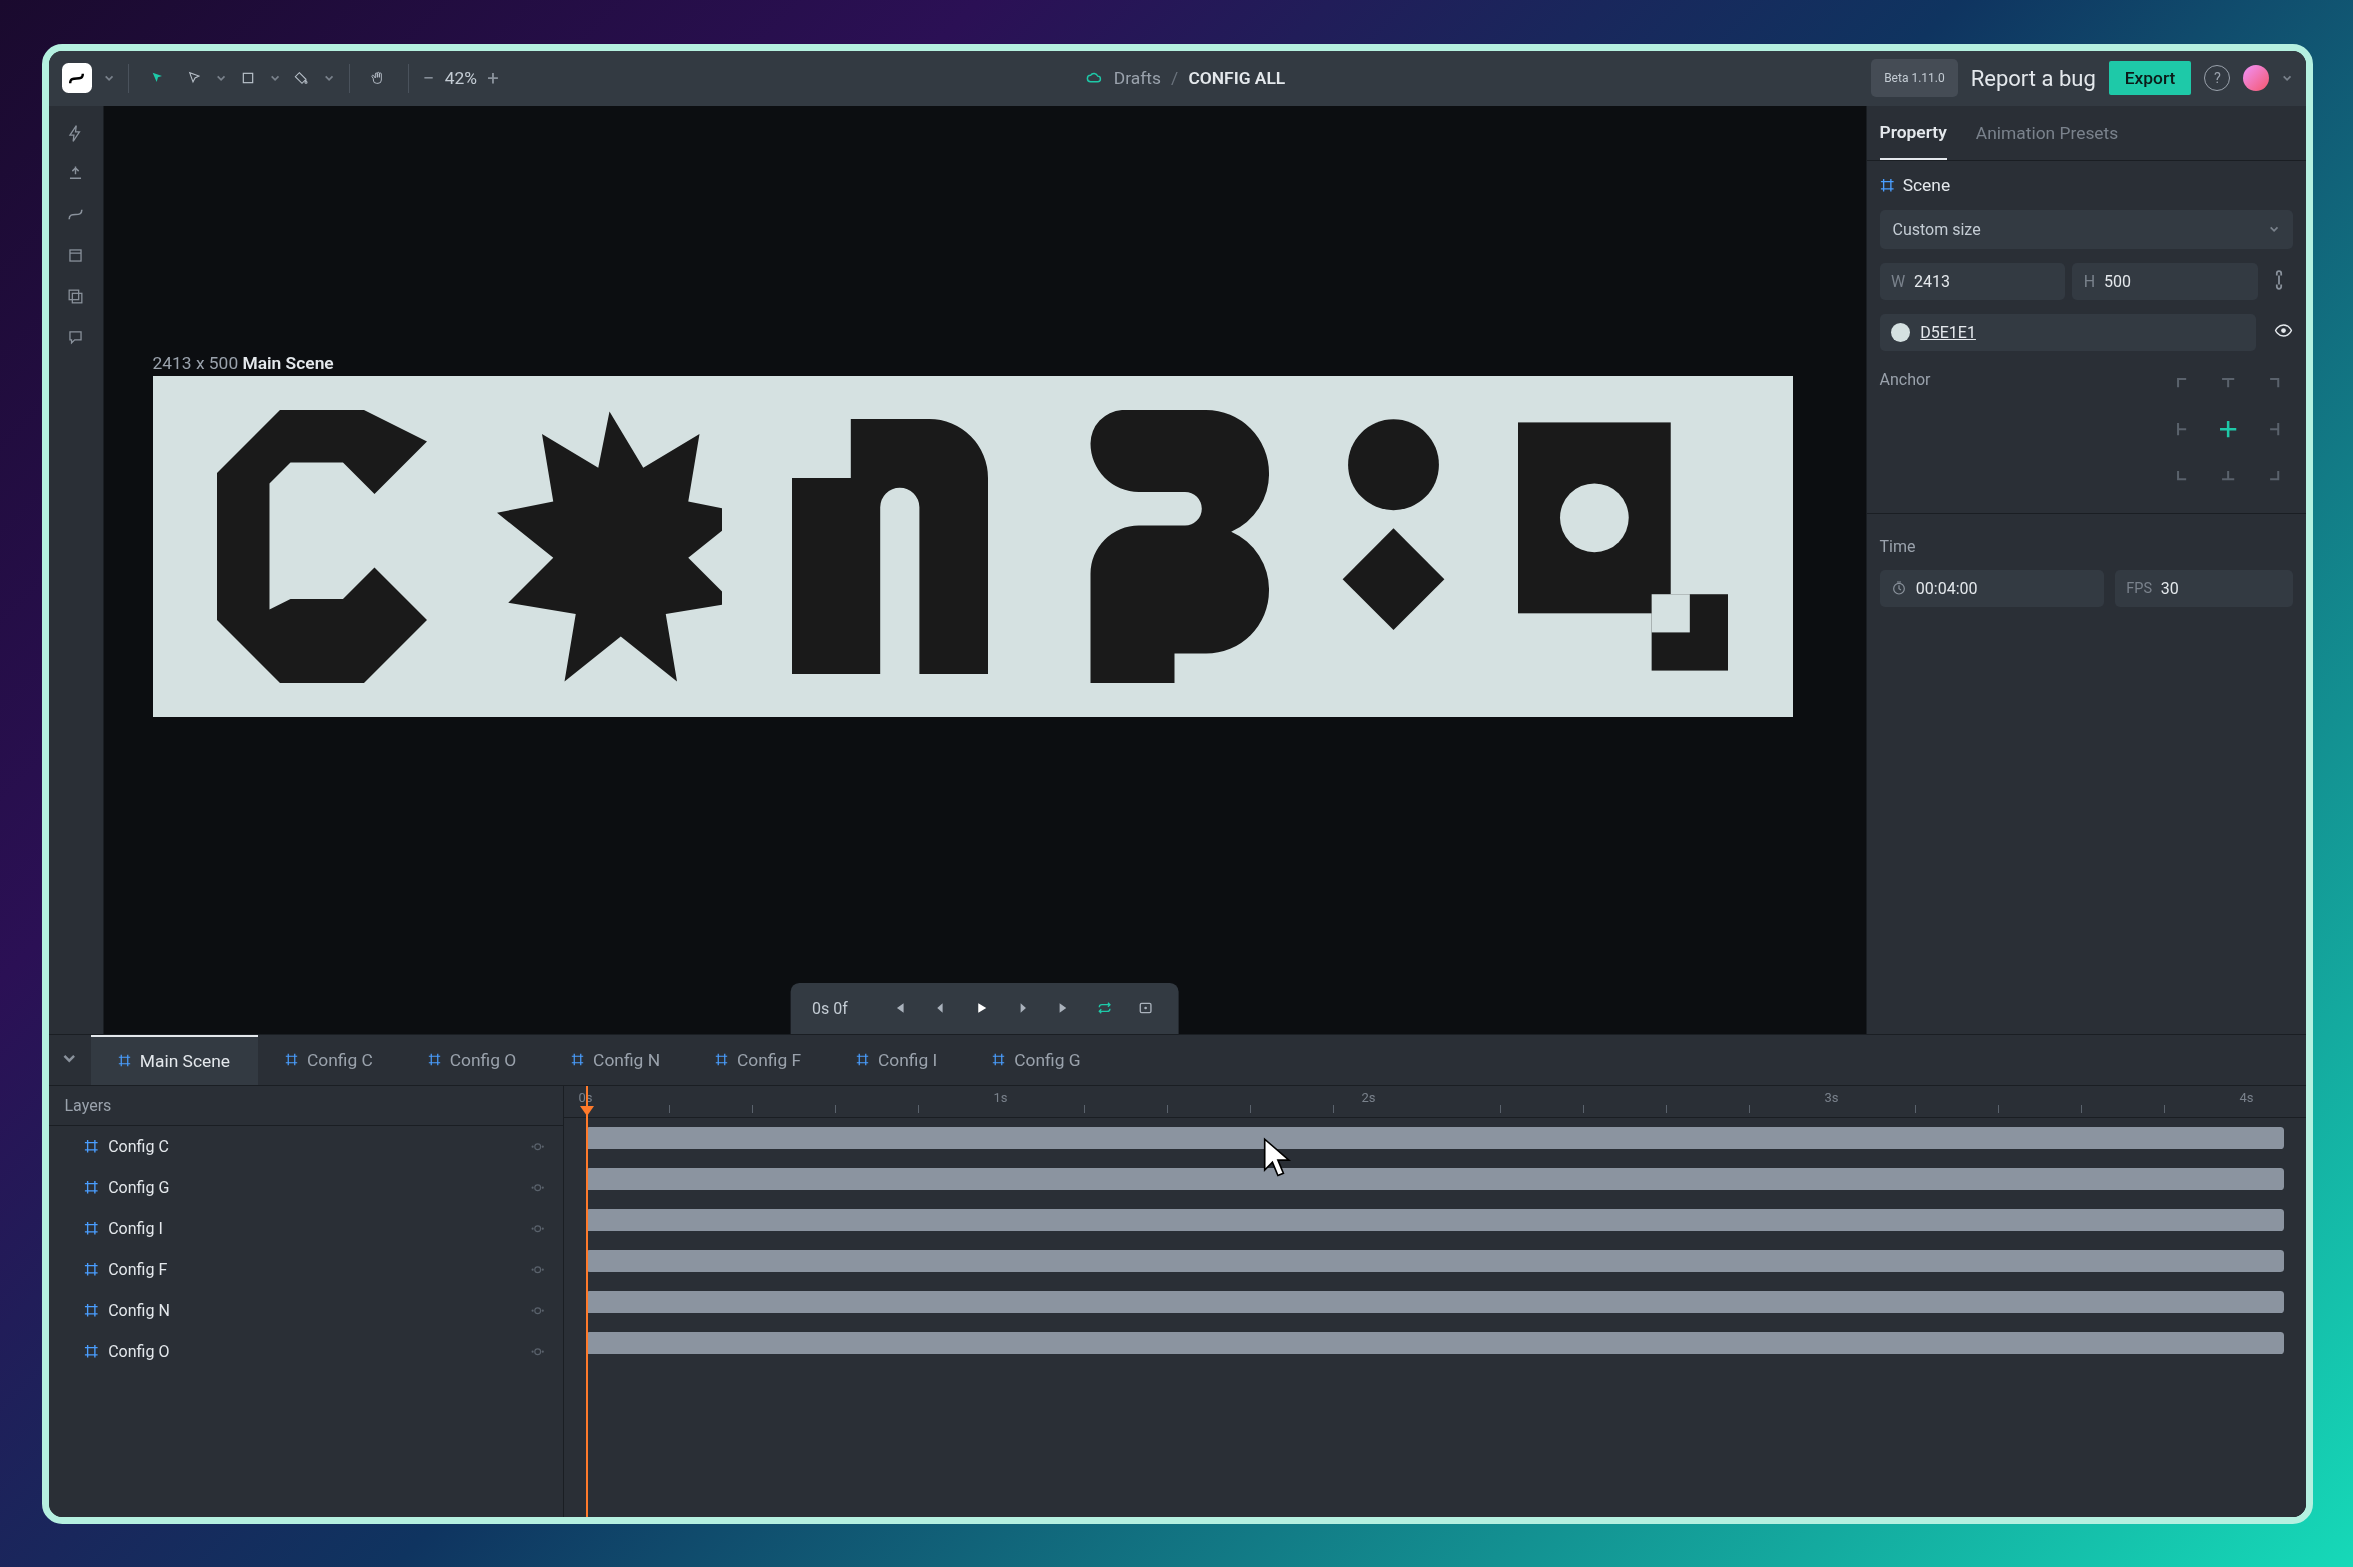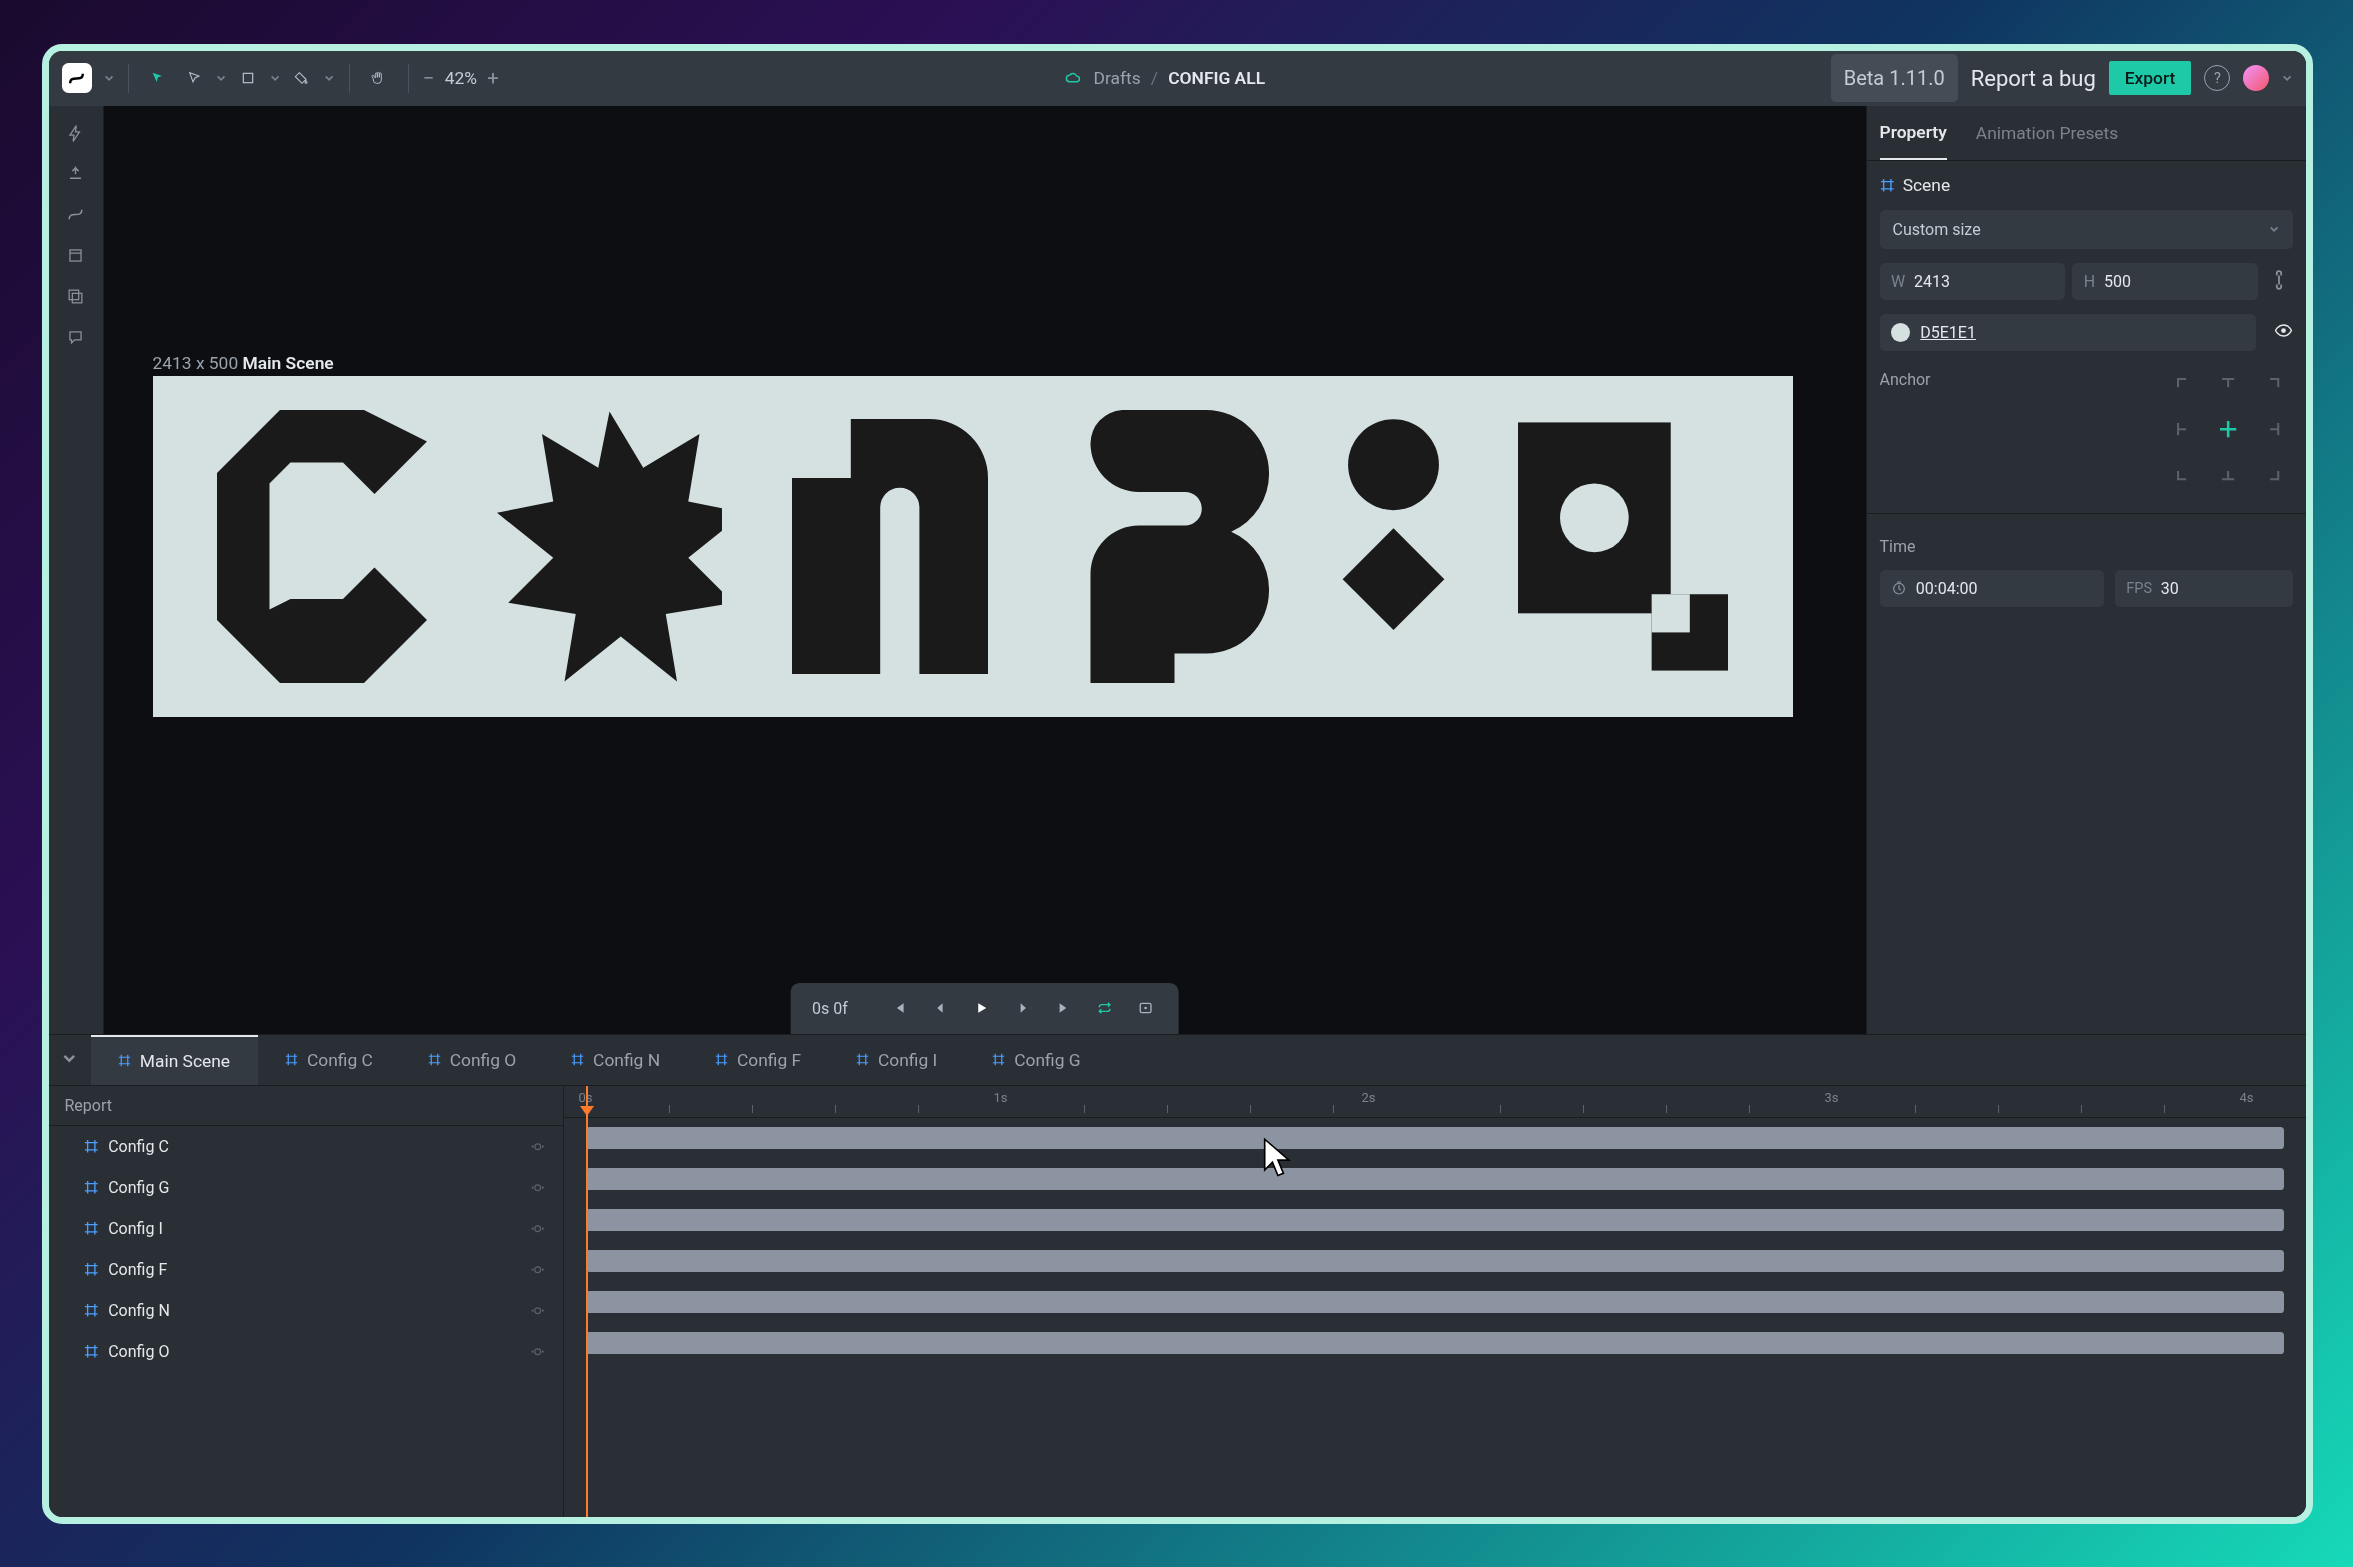--- a/index.html
+++ b/index.html
@@ -45,21 +45,21 @@
 .tool-icon svg { width: 16px; height: 16px; }
 .chev-small { width: 10.2px; height: 10.2px; color: #7a828c; }
 .toolbar .sep { width: 0.7px; height: 29px; background: #4a525c; margin: 0 7.3px; }
 .zoom-group { display: flex; align-items: center; gap: 10.2px; color: #c4ccd4; font-size: 17.4px; }
 .zoom-btn { color: #8a929c; font-size: 20.3px; }
 .center-crumb { flex: 1; display: flex; align-items: center; justify-content: center; gap: 10.2px; color: #9aa2ac; font-size: 17.4px; }
 .center-crumb .doc-name { color: #e4e8ec; font-weight: 600; }
 .breadcrumb-drafts { color: #9aa2ac; }
 .breadcrumb-sep { color: #6a727c; }
 .right-tools { display: flex; align-items: center; gap: 13px; }
-.beta-badge { background: #454c55; color: #c4ccd4; padding: 12px 13px; border-radius: 5.1px; font-size: 20px; }
+.beta-badge { background: #454c55; color: #c4ccd4; padding: 12px 13px; border-radius: 5.1px; font-size: 12px; }
 .report-bug { color: #e4e8ec; font-size: 22px; }
 .export-btn { background: #1ec9a8; color: #0c1a18; padding: 7.3px 16px; border-radius: 2px; font-size: 17.4px; font-weight: 500; }
 .help-icon { width: 26px; height: 26px; border: 1.5px solid #9aa2ac; border-radius: 50%; display: flex; align-items: center; justify-content: center; color: #9aa2ac; font-size: 14.5px; }
 .avatar { width: 26px; height: 26px; border-radius: 50%; background: linear-gradient(135deg,#f093fb,#f5576c); }
 
 .main-area { flex: 1; display: flex; min-height: 0; }
 .left-rail {
   width: 55px;
   background: #2a2f36;
   display: flex;
@@ -569,21 +569,21 @@
           <div class="scene-tab">
             <svg class="frame-icon" viewBox="0 0 16 16">
               <path d="M4 1v14M12 1v14M1 4h14M1 12h14" stroke="currentColor" stroke-width="1.5"></path>
             </svg>
             <span>Config G</span>
           </div>
         </div>
     </div>
     <div class="timeline-body">
       <div class="layers-col">
-        <div class="layers-header">Report</div>
+        <div class="layers-header">Layers</div>
         <div id="layers-host">
             <div class="layer-row">
               <svg class="frame-icon" viewBox="0 0 16 16">
                 <path d="M4 1v14M12 1v14M1 4h14M1 12h14" stroke="currentColor" stroke-width="1.5"></path>
               </svg>
               <span>Config C</span>
               <svg class="kf-icon" viewBox="0 0 24 24">
                 <circle cx="12" cy="12" r="4" stroke="currentColor" stroke-width="1.6" fill="none"></circle>
                 <circle cx="5" cy="12" r="1.5" fill="currentColor"></circle>
                 <circle cx="19" cy="12" r="1.5" fill="currentColor"></circle>

